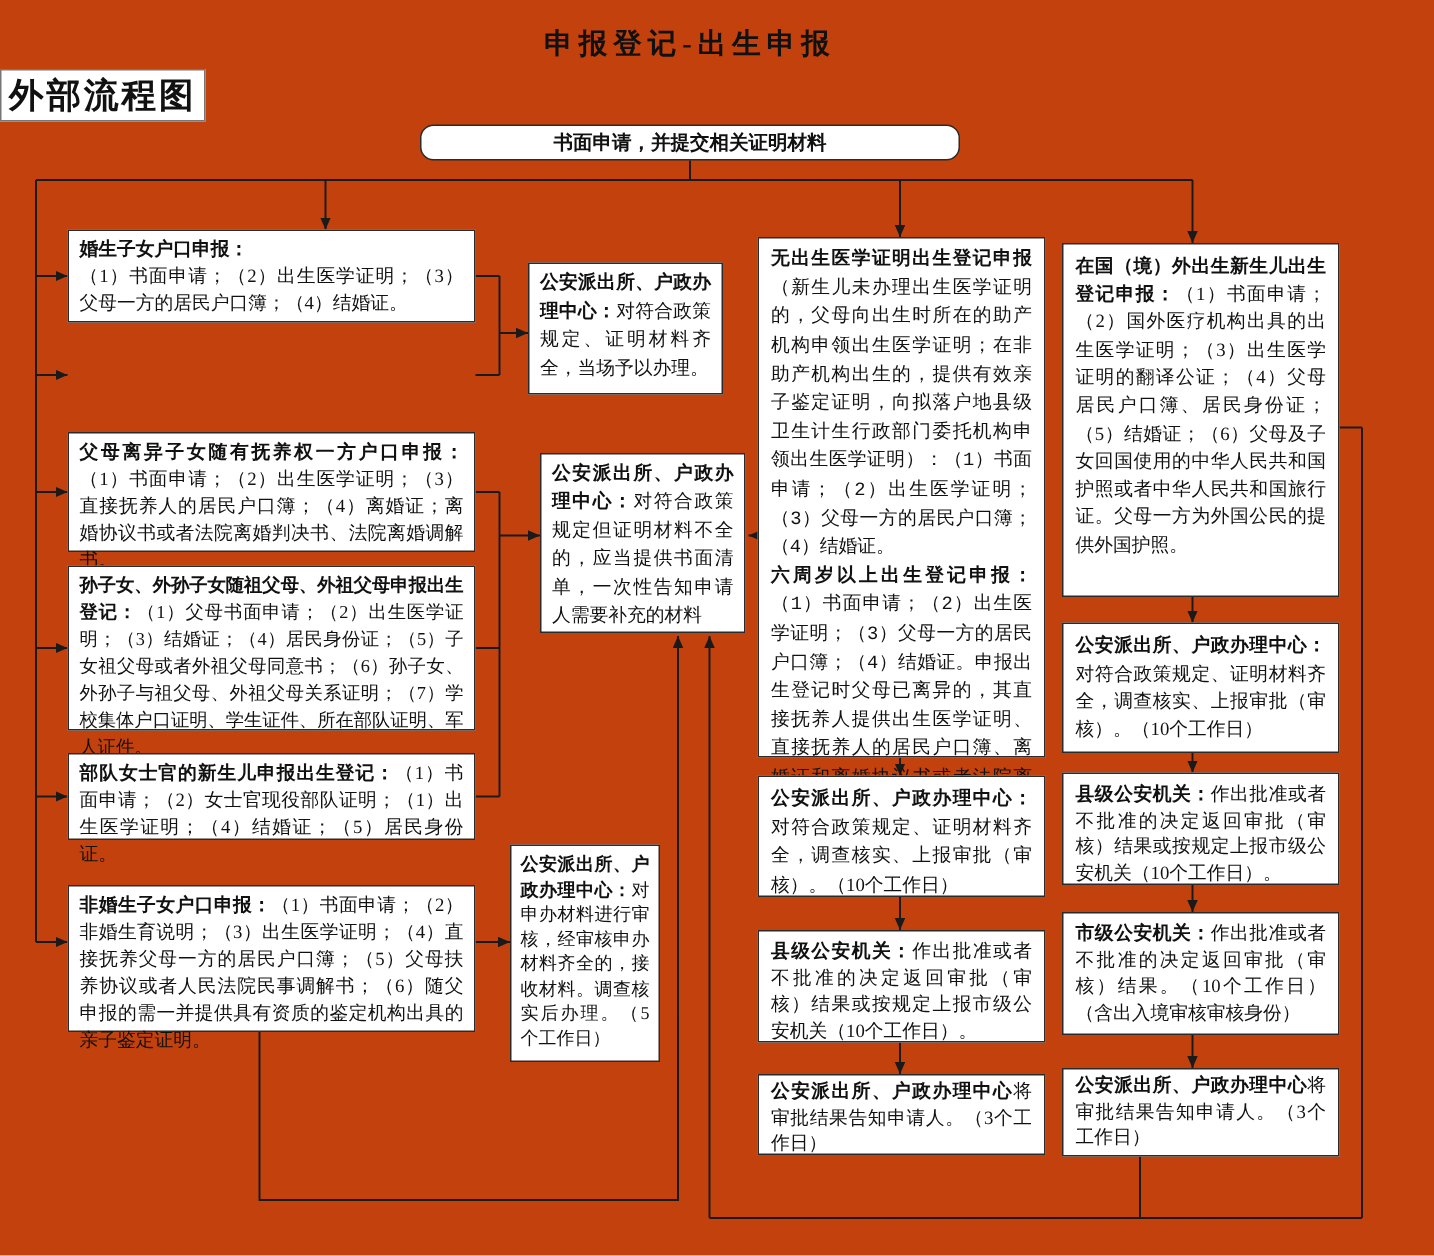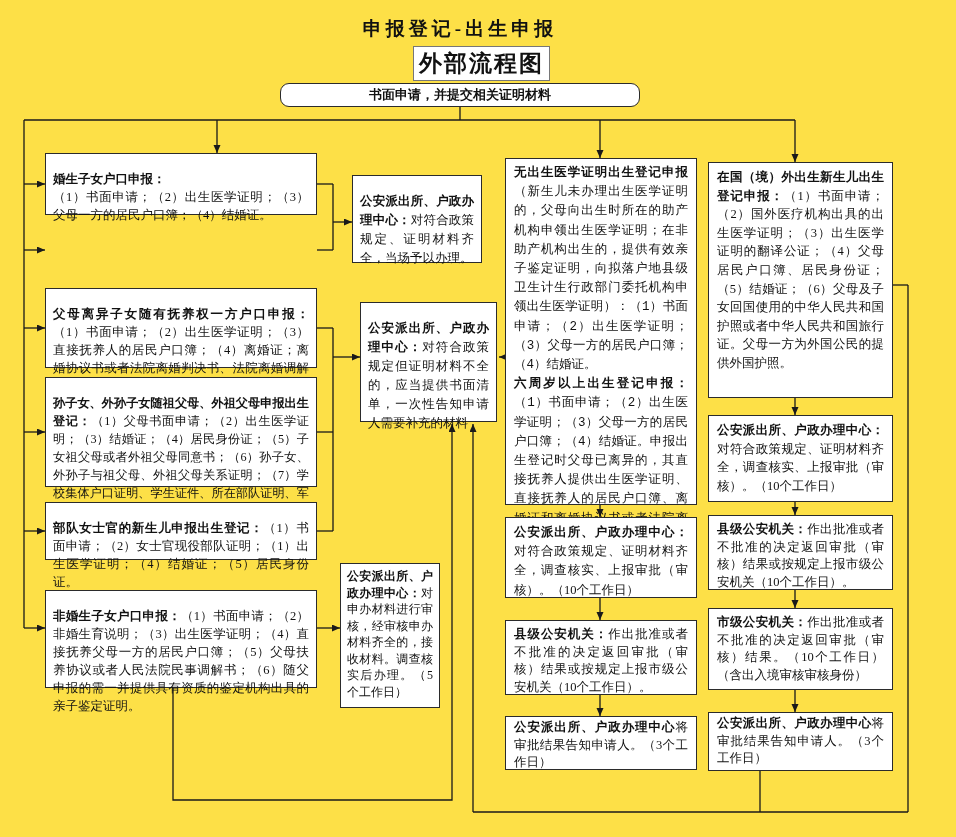--- a/index.html
+++ b/index.html
@@ -1,41 +1,41 @@
 <!DOCTYPE html>
 <html><head>
 <meta charset="utf-8">
 <style>
   * { box-sizing: border-box; }
   html,body { margin:0; padding:0; background:#ffffff; }
   .page {
     position: relative;
     width: 956px; height: 837px;
-    background: #fde047;
+    background: #c2410c;
     font-family: "Liberation Serif", "DejaVu Serif", serif;
     color: #111;
     overflow: hidden;
   }
   .wires { position:absolute; left:0; top:0; z-index:0; }
   .doc-title {
     position:absolute; left:0; top:16px; width:920px;
     text-align:center; font-size:19px; font-weight:bold; letter-spacing:4px;
     z-index:1;
   }
-  .doc-subtitle-wrap { position:absolute; left:0; top:46px; width:920px; text-align:center; z-index:1;padding-left:43px; }
+  .doc-subtitle-wrap { position:absolute; left:0; top:46px; width:920px; z-index:1; }
   .doc-subtitle {
     display:inline-block;
     font-family:"Liberation Sans","DejaVu Sans",sans-serif;
     font-size:23px; font-weight:bold; letter-spacing:2px;
     border:1.5px solid #777; padding:1px 5px; background:#fff;
   }
   .box {
     position:absolute; z-index:1;
     border:1.4px solid #2b2b2b; background:#fff;
-    padding:16px 7px;
+    padding:3px 7px;
     font-size:12.5px; line-height:18px;
     text-align:justify; text-justify:inter-ideograph;
   }
   .box b { font-weight:bold; }
   .block-title { display:block; }
   .startbox {
     border-radius:9px; text-align:center; font-weight:bold;
     font-size:13px; line-height:17px; padding:2px 16px;
   }
   .mid { line-height:19px; }

